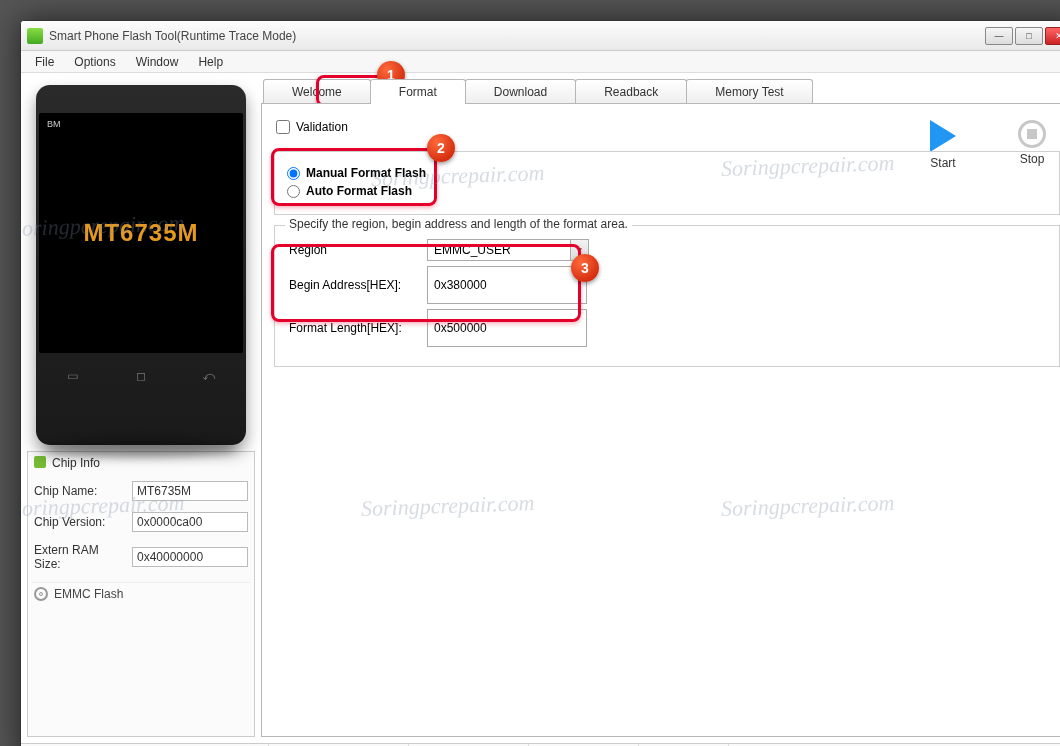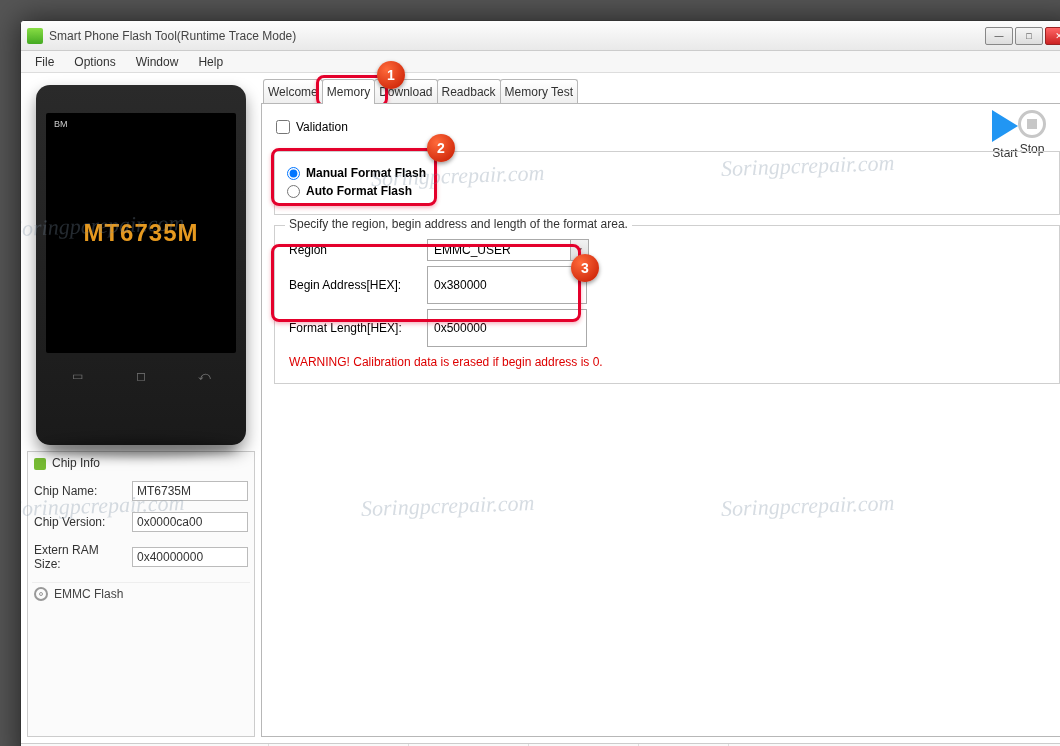--- a/index.html
+++ b/index.html
@@ -27,73 +27,73 @@
 .menubar {
   height: 22px; background: #f7f7f7; border-bottom: 1px solid #ddd;
   display: flex; align-items: center; padding: 0 6px; gap: 4px;
 }
 .menuitem { padding: 8px 8px; color: #333; cursor: default; }
 .body { flex: 1; display: flex; padding: 6px; gap: 6px; min-height: 0; }
 .leftcol { width: 228px; display: flex; flex-direction: column; gap: 6px; }
 .phone {
   width: 210px; height: 360px; margin: 6px auto 0;
   background: linear-gradient(#2a2a2a, #1a1a1a); border-radius: 14px;
-  padding: 28px 10px 40px; position: relative;
+  padding: 28px 3px 40px; position: relative;
   box-shadow: 0 8px 16px rgba(0,0,0,0.4);
 }
 .phone::after {
   content: ""; position: absolute; bottom: -12px; left: 10px; right: 10px; height: 18px;
   background: rgba(0,0,0,0.3); border-radius: 50%; filter: blur(4px);
 }
 .phone-screen {
   width: 100%; height: 240px; background: #000; border-radius: 2px;
   display: flex; align-items: center; justify-content: center; position: relative;
 }
 .phone-screen .bm { position: absolute; top: 6px; left: 8px; color: #ccc; font-size: 9px; }
 .phone-screen .chip { color: #e6991f; font-size: 24px; font-weight: bold; letter-spacing: 1px; }
 .phone-navbtns { display: flex; justify-content: space-around; margin-top: 14px; }
 .phone-navbtn { width: 40px; height: 18px; color: #777; display: flex; align-items: center; justify-content: center; }
 .chipinfo {
   flex: 1; border: 1px solid #ccc; background: #fbfbfb; padding: 6px 4px 2px;
   min-height: 0; overflow: hidden;
 }
 .chipinfo-title {
-  display: flex; align-items: flex-end; gap: 6px; font-size: 12px; color: #333;
+  display: flex; align-items: flex-start; gap: 6px; font-size: 12px; color: #333;
   margin: -2px 0 6px 2px;
 }
 .chipinfo-title .chipicon { width: 12px; height: 12px; background: #7b3; border-radius: 2px; }
 .ci-row { display: flex; align-items: center; margin: 11px 2px; gap: 4px; }
 .ci-label { width: 94px; color: #333; }
 .ci-field {
   flex: 1; border: 1px solid #bbb; background: #fff; height: 20px;
   padding: 2px 4px; color: #333; font-size: 12px;
 }
 .emmc-row {
   display: flex; align-items: center; gap: 6px; margin-top: 6px; padding: 4px 2px;
   border-top: 1px solid #eee; color: #444;
 }
 .gear-icon { width: 14px; height: 14px; border: 2px solid #999; border-radius: 50%; position: relative; }
 .gear-icon::before { content:""; position:absolute; inset:3px; border:1px solid #999; border-radius:50%; }
 .rightcol { flex: 1; display: flex; flex-direction: column; min-height: 0; }
 .tabs { display: flex; padding-left: 2px; position: relative; }
 .tab {
-  padding: 5px 4px; border: 1px solid #b7b7b7; border-bottom: none;
+  padding: 5px 28px; border: 1px solid #b7b7b7; border-bottom: none;
   background: linear-gradient(#fff, #eee); margin-right: -1px;
   color: #333; position: relative; cursor: default;
   border-top-left-radius: 3px; border-top-right-radius: 3px;
 }
 .tab.active { background: #fff; z-index: 2; }
 .tabframe {
   flex: 1; border: 1px solid #b7b7b7; background: #fff; padding: 14px 12px;
   position: relative; margin-top: -1px; min-height: 0;
 }
 .validation-row { margin: 2px 0 8px 2px; }
 .cb { display: inline-flex; align-items: flex-end; gap: 6px; }
 .cb input { width: 14px; height: 14px; }
-.actions { position: absolute; top: 6px; right: 26px; display: flex; }
+.actions { position: absolute; top: 16px; right: 26px; display: flex; gap: 62px; }
 .actbtn { display: flex; flex-direction: column; align-items: center; gap: 4px; }
 .play {
   width: 0; height: 0; border-left: 26px solid #2196f3;
   border-top: 16px solid transparent; border-bottom: 16px solid transparent;
 }
 .stopcircle {
   width: 28px; height: 28px; border: 3px solid #c7c7c7; border-radius: 50%;
   display: flex; align-items: center; justify-content: center;
 }
 .stopcircle .sq { width: 10px; height: 10px; background: #c7c7c7; }
@@ -208,21 +208,21 @@
         <div class="emmc-row">
           <span class="gear-icon"></span>
           <span>EMMC Flash</span>
         </div>
       </div>
     </div>
 
     <div class="rightcol">
       <div class="tabs">
         <div class="tab">Welcome</div>
-        <div class="tab active">Memory</div>
+        <div class="tab active">Format</div>
         <div class="tab">Download</div>
         <div class="tab">Readback</div>
         <div class="tab">Memory Test</div>
 
         <div class="callout-ring" style="left:55px; top:-4px; width:72px; height:32px;"></div>
         <div class="callout-badge" style="left:116px; top:-18px;">1</div>
       </div>
 
       <div class="tabframe">
 
@@ -277,21 +277,20 @@
           <div class="spec-row">
             <span class="spec-label">Begin Address[HEX]:</span>
             <input class="textin" value="0x380000" style="">
           </div>
 
           <div class="spec-row">
             <span class="spec-label">Format Length[HEX]:</span>
             <input class="textin" value="0x500000" style="">
           </div>
 
-          <div class="warn">WARNING! Calibration data is erased if begin address is 0.</div>
 
           <div class="callout-ring" style="left:-4px; top:18px; width:310px; height:78px;"></div>
           <div class="callout-badge" style="left:296px; top:28px;">3</div>
         </div>
 
       </div>
     </div>
 
     <span class="watermark" style="left:-10px; top:140px;">Soringpcrepair.com</span>
     <span class="watermark" style="left:350px; top:90px;">Soringpcrepair.com</span>

